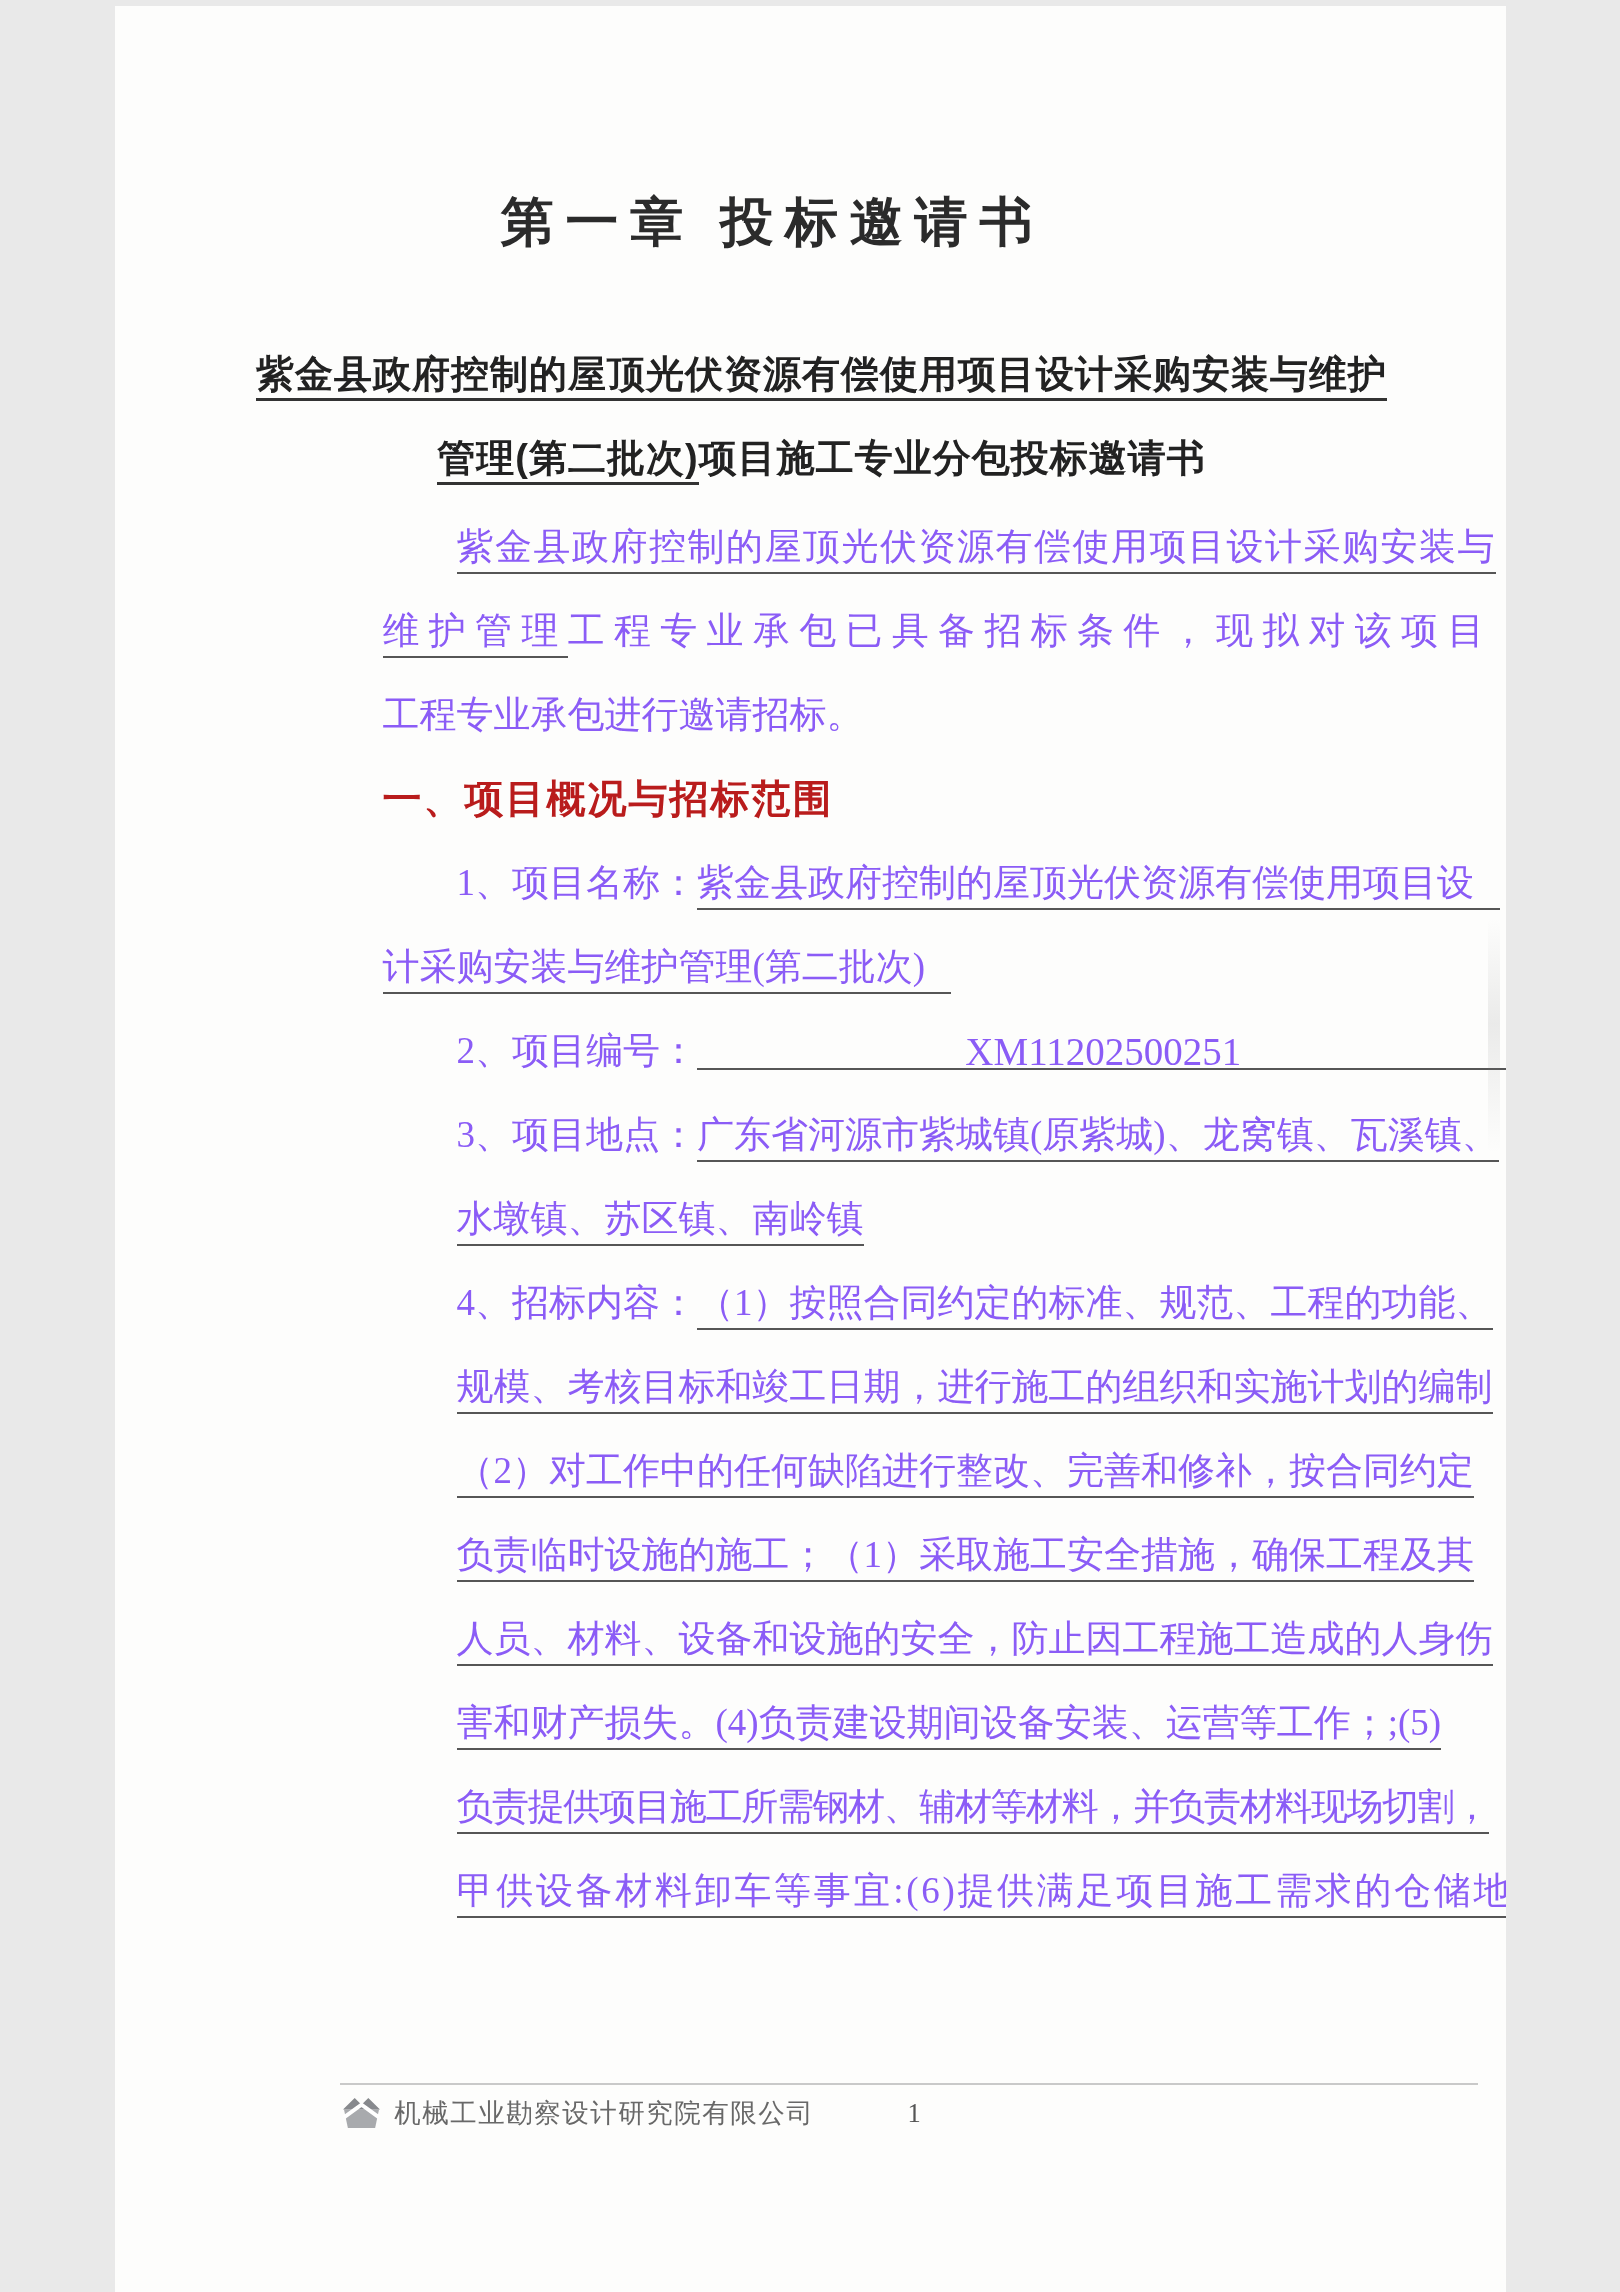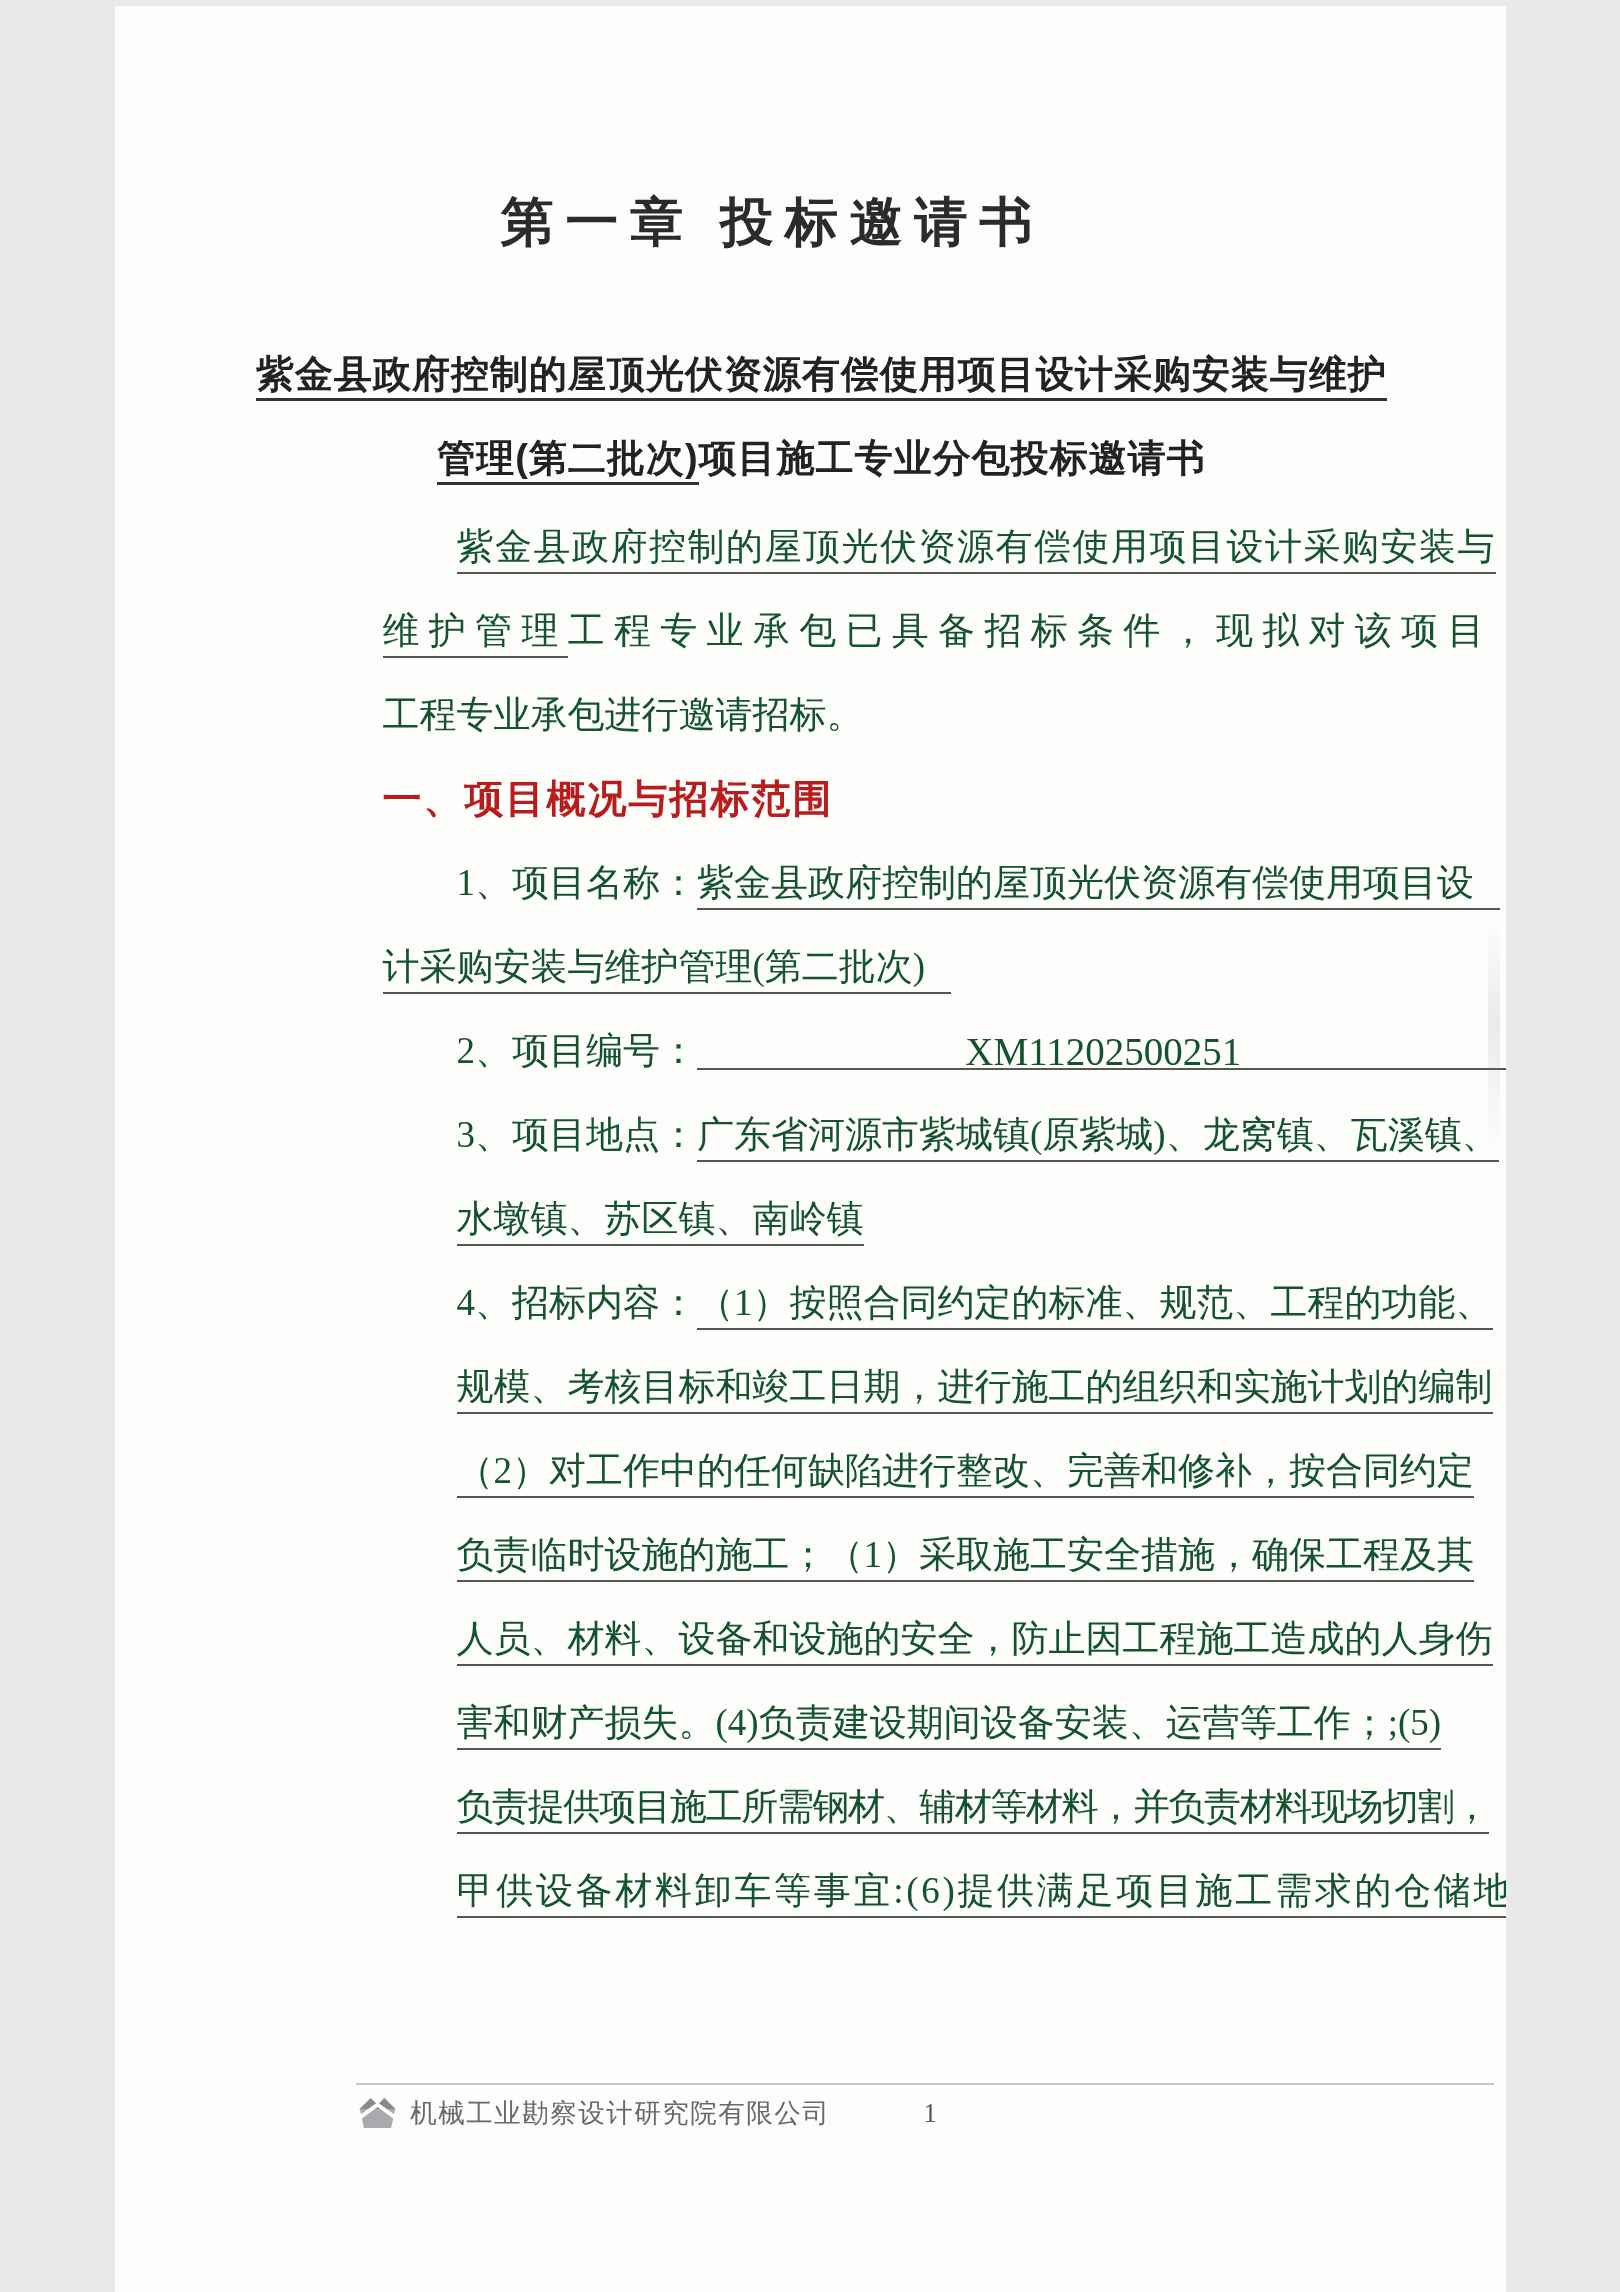--- a/index.html
+++ b/index.html
@@ -43,21 +43,21 @@
     margin:43px 0 0 245px;
     width:1127px;
   }
   .line{
     position:relative;
     height:39px;
     line-height:39px;
     margin-bottom:45px;
     font-size:37px;
     white-space:nowrap;
-    color:#14532d;
+    color:#8b5cf6;
   }
   .indent{padding-left:74px;}
   .u{border-bottom:2.9px solid #565656;padding-bottom:4.9px;}
   .tail{padding-right:25.5px;}
   .heading{
     font-family:"Liberation Sans","DejaVu Sans",sans-serif;
     font-weight:700;
     font-size:39px;
     letter-spacing:2px;
     color:#b91c1c;
@@ -70,21 +70,21 @@
   .blank{
     flex:1;
     border-bottom:2.9px solid #565656;
     text-align:center;
     font-size:39px;
     line-height:41px;
   }
   
   .footer{
     position:absolute;
-    top:2077px;left:241px;
+    top:2077px;left:225px;
     width:1138px;
   }
   .rule{height:2px;background:#c9c9c9;}
   .frow{
     margin-top:8.8px;
     display:flex;
     align-items:center;
     position:relative;
     height:39px;
   }

